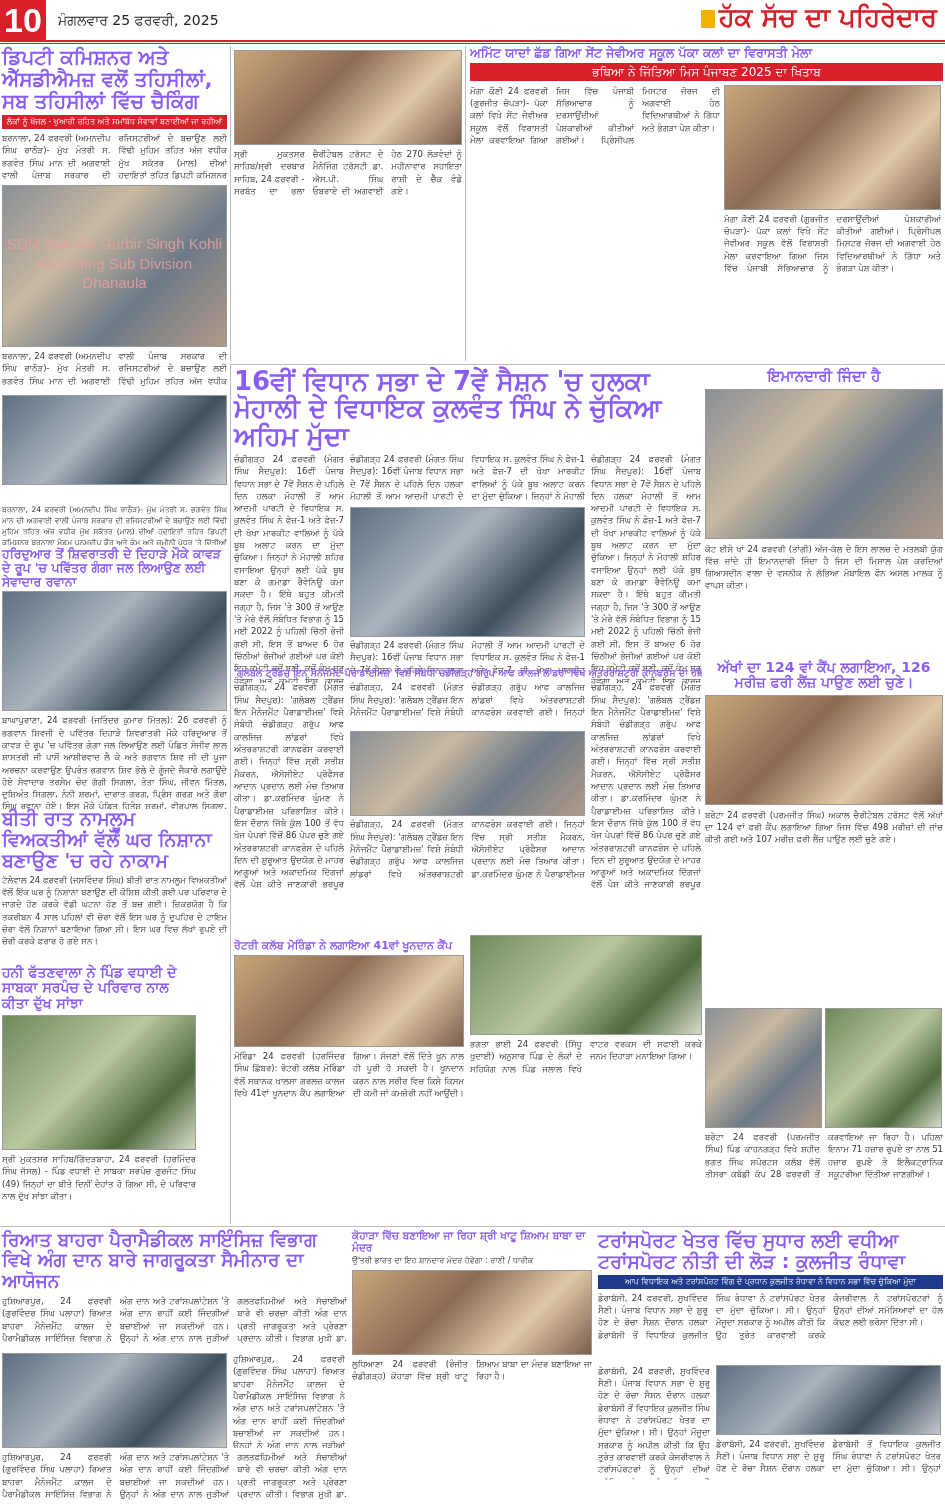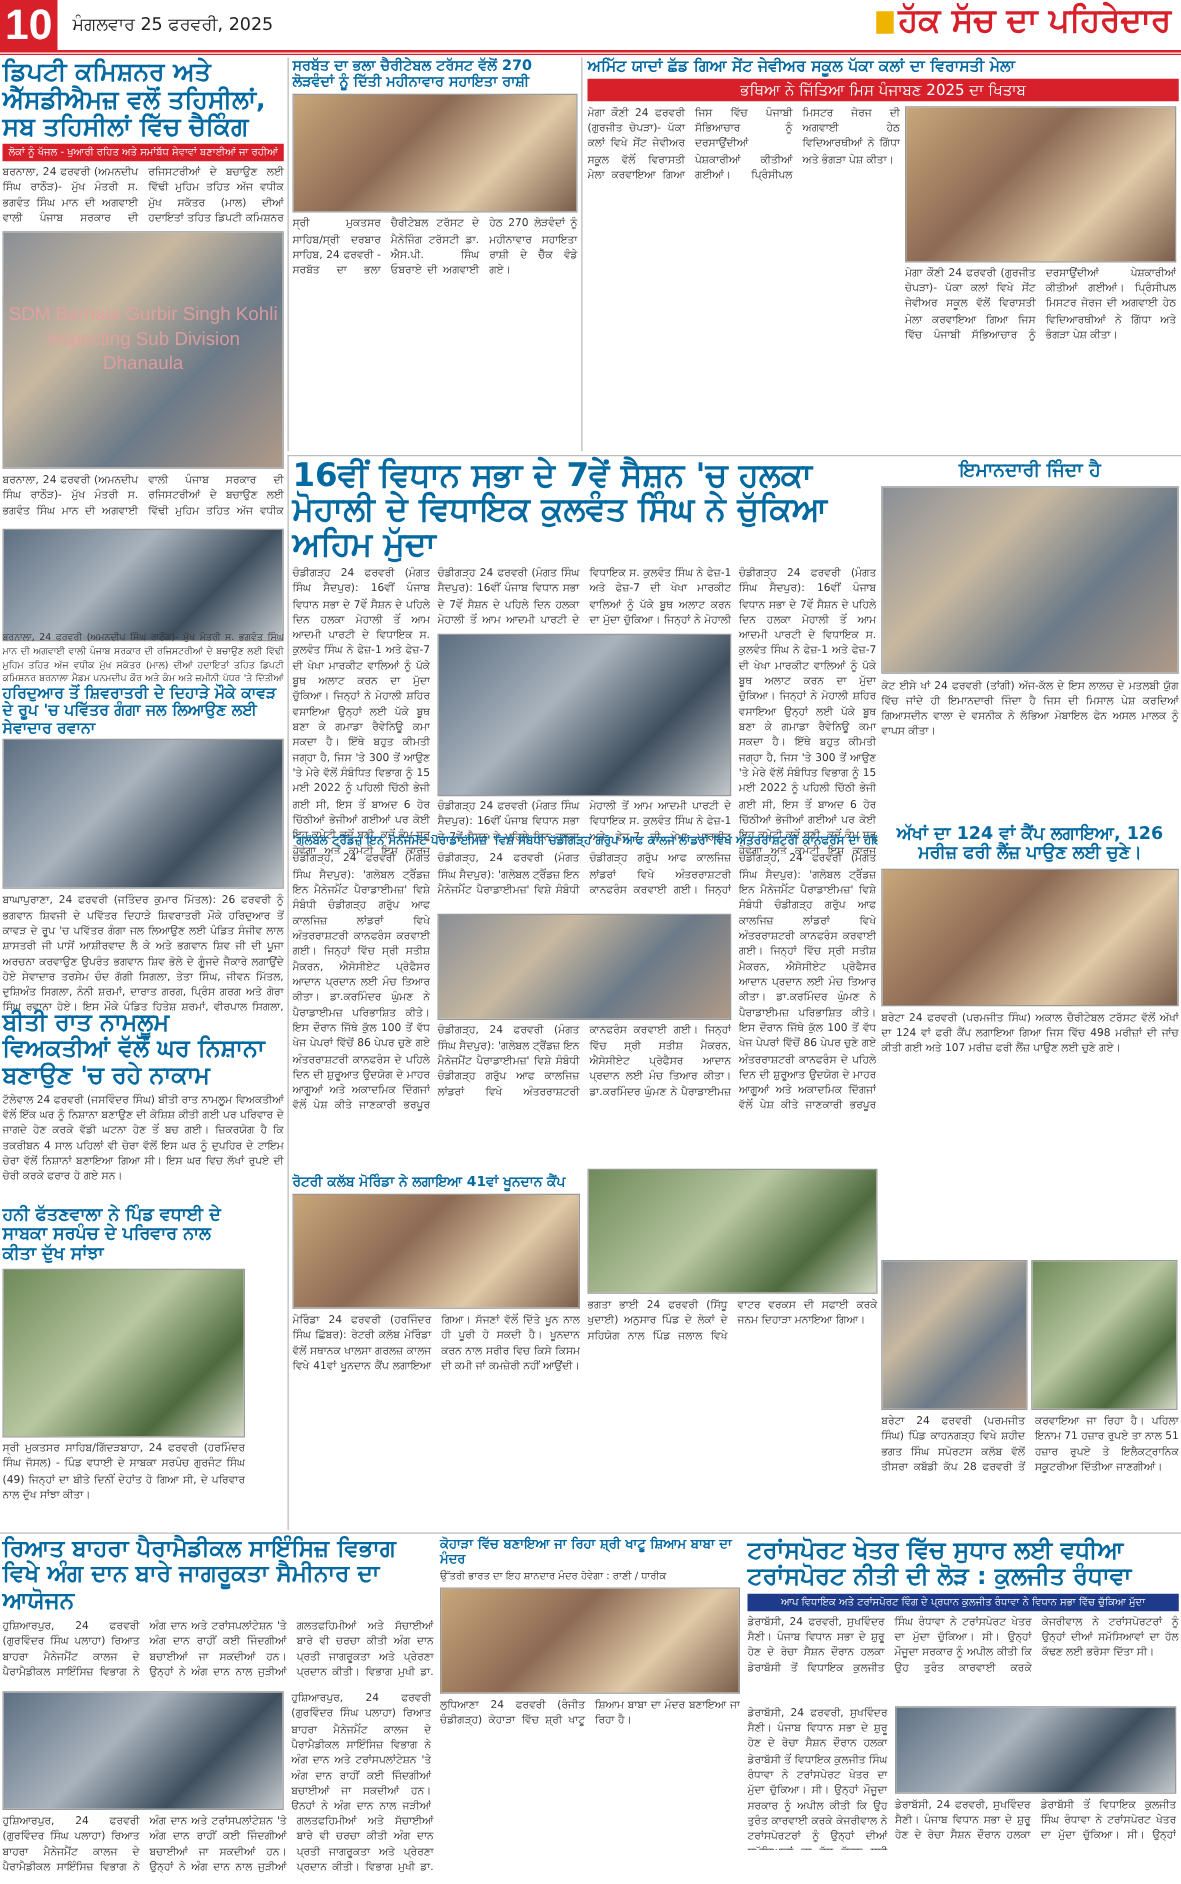--- a/index.html
+++ b/index.html
@@ -3,21 +3,21 @@
 <meta charset="utf-8">
 <style>
 *{box-sizing:border-box;margin:0;padding:0}
 body{width:945px;height:1507px;background:#fff;font-family:"DejaVu Sans",sans-serif;color:#111;overflow:hidden;position:relative}
 .abs{position:absolute}
 .pageno{left:0;top:0;width:46px;height:40px;background:#d8202a;color:#fff;font-size:34px;font-weight:bold;display:flex;align-items:center;justify-content:center;font-family:"Liberation Sans",sans-serif}
 .date{left:58px;top:12px;font-size:14px;color:#222}
 .logo{right:8px;top:2px;font-size:26px;font-weight:bold;color:#d8202a}
 .logo .flag{display:inline-block;width:14px;height:18px;background:#f0b400;margin:0 4px;vertical-align:middle}
 .rule{left:0;top:40px;width:945px;height:4px;border-top:2px solid #d8202a;border-bottom:1px solid #d8202a}
-.hl{font-weight:bold;line-height:1.1;color:#0369a1}
+.hl{font-weight:bold;line-height:1.1;color:#8b5cf6}
 .kicker{background:#d8202a;color:#fff;font-size:10px;padding:2px 4px;white-space:nowrap;overflow:hidden;text-align:center}
 .kicker.blue{background:#1e3a8a}
 .body{font-size:8.5px;line-height:1.45;color:#333;text-align:justify;overflow:hidden}
 .cols2{column-count:2;column-gap:8px}
 .cols3{column-count:3;column-gap:8px}
 .photo{background:linear-gradient(135deg,#8a8f96 0%,#c8b8a0 35%,#6c7a88 65%,#b09a88 100%);border:1px solid #999;overflow:hidden;position:relative}
 .photo.warm{background:linear-gradient(135deg,#c9a77a,#8d6a54 40%,#e0c9a6 70%,#7a5e4c)}
 .photo.cool{background:linear-gradient(135deg,#5d6f82,#a9b3bd 40%,#3f4f5e 70%,#c3c8cc)}
 .photo.green{background:linear-gradient(135deg,#6f8a5a,#b8c7a0 45%,#4e6a3e 75%,#d7dcc8)}
 .caption-overlay{position:absolute;left:0;right:0;top:30%;text-align:center;color:#e8a0a0;font-size:15px;line-height:1.3;font-family:"Liberation Sans",sans-serif;opacity:.85}
@@ -29,31 +29,30 @@
 
 <div class="abs pageno">10</div>
 <div class="abs date">ਮੰਗਲਵਾਰ 25 ਫਰਵਰੀ, 2025</div>
 <div class="abs logo"><span class="flag"></span><span>ਹੱਕ ਸੱਚ ਦਾ ਪਹਿਰੇਦਾਰ</span></div>
 <div class="abs rule"></div>
 
 <div class="abs" style="left:2px;top:46px;width:225px">
   <div class="hl" style="font-size:20px">ਡਿਪਟੀ ਕਮਿਸ਼ਨਰ ਅਤੇ ਐੱਸਡੀਐਮਜ਼ ਵਲੋਂ ਤਹਿਸੀਲਾਂ, ਸਬ ਤਹਿਸੀਲਾਂ ਵਿੱਚ ਚੈਕਿੰਗ</div>
   <div class="kicker" style="margin-top:3px;font-size:8px">ਲੋਕਾਂ ਨੂੰ ਖੱਜਲ - ਖੁਆਰੀ ਰਹਿਤ ਅਤੇ ਸਮਾਂਬੱਧ ਸੇਵਾਵਾਂ ਬਣਾਈਆਂ ਜਾ ਰਹੀਆਂ</div>
   <div class="body cols2" style="height:50px;margin-top:3px">ਬਰਨਾਲਾ, 24 ਫਰਵਰੀ (ਅਮਨਦੀਪ ਸਿੰਘ ਰਾਠੌੜ)- ਮੁੱਖ ਮੰਤਰੀ ਸ. ਭਗਵੰਤ ਸਿੰਘ ਮਾਨ ਦੀ ਅਗਵਾਈ ਵਾਲੀ ਪੰਜਾਬ ਸਰਕਾਰ ਦੀ ਰਜਿਸਟਰੀਆਂ ਦੇ ਬਚਾਉਣ ਲਈ ਵਿੱਢੀ ਮੁਹਿਮ ਤਹਿਤ ਅੱਜ ਵਧੀਕ ਮੁੱਖ ਸਕੱਤਰ (ਮਾਲ) ਦੀਆਂ ਹਦਾਇਤਾਂ ਤਹਿਤ ਡਿਪਟੀ ਕਮਿਸ਼ਨਰ ਬਰਨਾਲਾ ਮੈਡਮ ਪੂਨਮਦੀਪ ਕੌਰ ਅਤੇ ਕੰਮ ਅਤੇ ਜ਼ਮੀਨੀ ਪੱਧਰ 'ਤੇ ਦਿੱਤੀਆਂ ਜਾ ਰਹੀਆਂ ਸੇਵਾਵਾਂ ਦਾ ਜਾਇਜ਼ਾ ਲੈਣ ਅਤੇ ਲੋਕਾਂ ਨੂੰ ਖੱਜਲ - ਖੁਆਰੀ ਤੋਂ ਉਪ ਮੰਡਲ ਮੈਜਿਸਟਰੇਟਾਂ ਵਲੋਂ ਵੱਖ ਵੱਖ ਤਹਿਸੀਲਾਂ ਅਤੇ ਸਬ ਤਹਿਸੀਲਾਂ ਵਿੱਚ ਅਚਨਚੇਤ ਚੈਕਿੰਗ ਕੀਤੀ ਗਈ</div>
-  <div class="photo" style="height:190px;margin-top:3px">
+  <div class="photo" style="height:162px;margin-top:3px">
     <div class="caption-overlay">SDM Barnala Gurbir Singh Kohli inspecting Sub Division Dhanaula</div>
   </div>
   <div class="body cols2" style="height:42px;margin-top:3px">ਬਰਨਾਲਾ, 24 ਫਰਵਰੀ (ਅਮਨਦੀਪ ਸਿੰਘ ਰਾਠੌੜ)- ਮੁੱਖ ਮੰਤਰੀ ਸ. ਭਗਵੰਤ ਸਿੰਘ ਮਾਨ ਦੀ ਅਗਵਾਈ ਵਾਲੀ ਪੰਜਾਬ ਸਰਕਾਰ ਦੀ ਰਜਿਸਟਰੀਆਂ ਦੇ ਬਚਾਉਣ ਲਈ ਵਿੱਢੀ ਮੁਹਿਮ ਤਹਿਤ ਅੱਜ ਵਧੀਕ ਮੁੱਖ ਸਕੱਤਰ (ਮਾਲ) ਦੀਆਂ ਹਦਾਇਤਾਂ ਤਹਿਤ ਡਿਪਟੀ ਕਮਿਸ਼ਨਰ ਬਰਨਾਲਾ ਮੈਡਮ ਪੂਨਮਦੀਪ ਕੌਰ ਅਤੇ ਕੰਮ ਅਤੇ ਜ਼ਮੀਨੀ ਪੱਧਰ 'ਤੇ ਦਿੱਤੀਆਂ ਜਾ ਰਹੀਆਂ ਸੇਵਾਵਾਂ ਦਾ ਜਾਇਜ਼ਾ ਲੈਣ ਅਤੇ ਲੋਕਾਂ ਨੂੰ ਖੱਜਲ - ਖੁਆਰੀ ਤੋਂ ਉਪ ਮੰਡਲ ਮੈਜਿਸਟਰੇਟਾਂ ਵਲੋਂ ਵੱਖ ਵੱਖ ਤਹਿਸੀਲਾਂ ਅਤੇ ਸਬ ਤਹਿਸੀਲਾਂ ਵਿੱਚ ਅਚਨਚੇਤ ਚੈਕਿੰਗ ਕੀਤੀ ਗਈ</div>
   <div class="photo cool" style="height:90px;margin-top:3px"></div>
 </div>
 
 <div class="abs vline" style="left:230px;top:46px;height:315px"></div>
 
 <div class="abs" style="left:234px;top:46px;width:228px">
-  <div class="hl" style="font-size:11.5px">ਸਰਬੱਤ ਦਾ ਭਲਾ ਚੈਰੀਟੇਬਲ ਟਰੱਸਟ ਵੱਲੋਂ 270 ਲੋੜਵੰਦਾਂ ਨੂੰ ਦਿੱਤੀ ਮਹੀਨਾਵਾਰ ਸਹਾਇਤਾ ਰਾਸ਼ੀ</div>
   <div class="photo warm" style="height:95px;margin-top:4px"></div>
   <div class="body cols3" style="height:210px;margin-top:3px">ਸ੍ਰੀ ਮੁਕਤਸਰ ਸਾਹਿਬ/ਸ੍ਰੀ ਦਰਬਾਰ ਸਾਹਿਬ, 24 ਫਰਵਰੀ - ਸਰਬੱਤ ਦਾ ਭਲਾ ਚੈਰੀਟੇਬਲ ਟਰੱਸਟ ਦੇ ਮੈਨੇਜਿੰਗ ਟਰੱਸਟੀ ਡਾ. ਐਸ.ਪੀ. ਸਿੰਘ ਓਬਰਾਏ ਦੀ ਅਗਵਾਈ ਹੇਠ 270 ਲੋੜਵੰਦਾਂ ਨੂੰ ਮਹੀਨਾਵਾਰ ਸਹਾਇਤਾ ਰਾਸ਼ੀ ਦੇ ਚੈੱਕ ਵੰਡੇ ਗਏ।</div>
 </div>
 
 <div class="abs vline" style="left:465px;top:46px;height:315px"></div>
 
 <div class="abs" style="left:470px;top:46px;width:473px">
   <div class="hl" style="font-size:12.5px">ਅਮਿੱਟ ਯਾਦਾਂ ਛੱਡ ਗਿਆ ਸੇਂਟ ਜੇਵੀਅਰ ਸਕੂਲ ਪੱਕਾ ਕਲਾਂ ਦਾ ਵਿਰਾਸਤੀ ਮੇਲਾ</div>
   <div class="kicker" style="margin-top:3px;font-size:12px">ਭਥਿਆ ਨੇ ਜਿੱਤਿਆ ਮਿਸ ਪੰਜਾਬਣ 2025 ਦਾ ਖਿਤਾਬ</div>
   <div style="display:flex;gap:4px;margin-top:4px">

